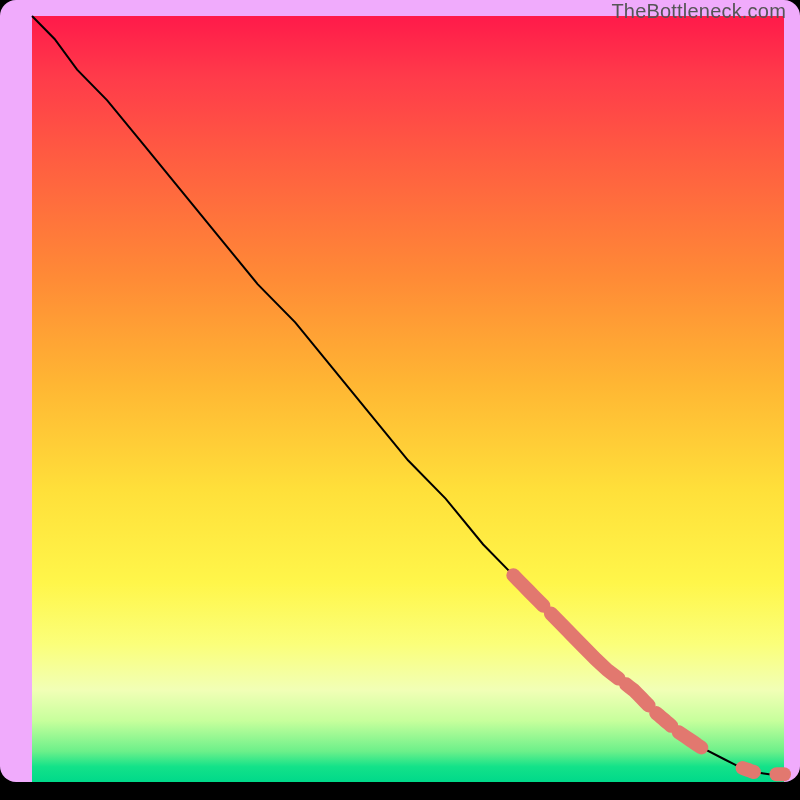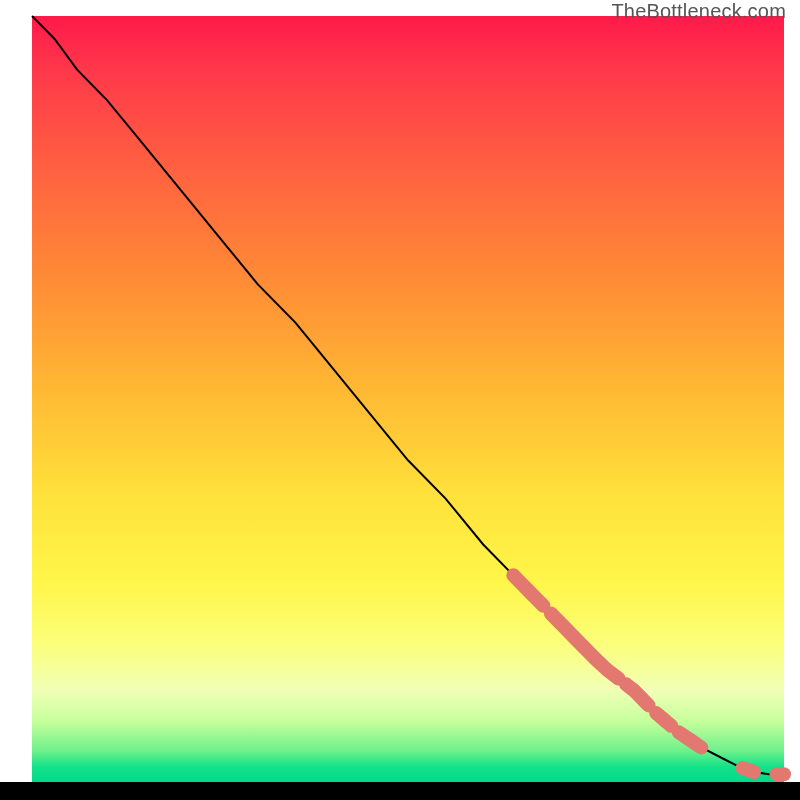--- a/index.html
+++ b/index.html
@@ -8,21 +8,22 @@
     width: 800px;
     height: 800px;
     background: #000;
     overflow: hidden;
     font-family: Arial, Helvetica, sans-serif;
   }
   .frame {
     position: relative;
     width: 800px;
     height: 782px;
-    background: #ffffff;
+    background: #f0abfc;
+    border-radius: 16px;
   }
   .plot-area {
     position: absolute;
     left: 32px;
     top: 16px;
     width: 752px;
     height: 766px;
     
     background: linear-gradient(to bottom,
       #ff1a4a 0%,

